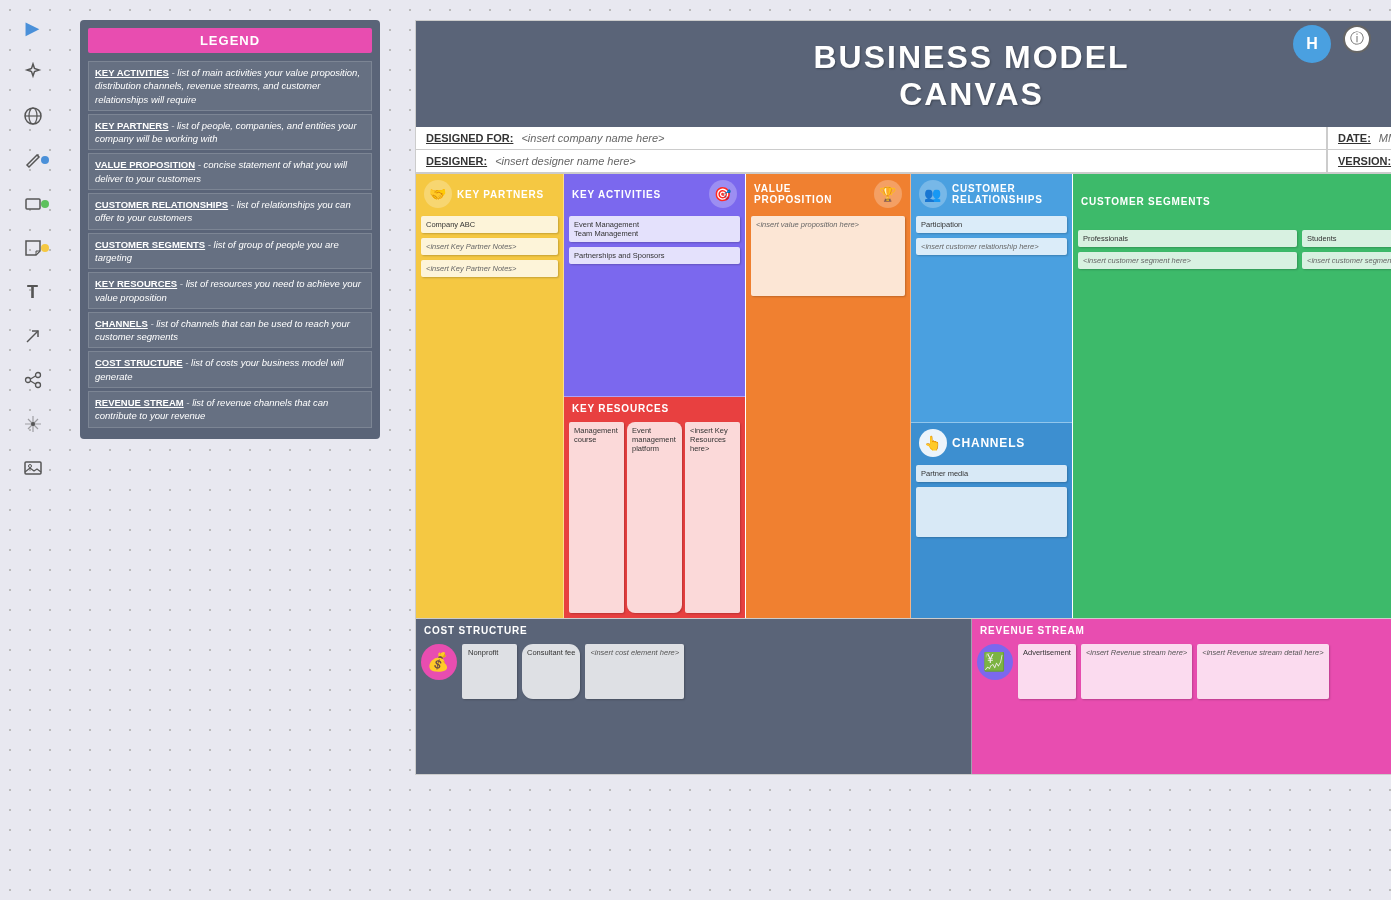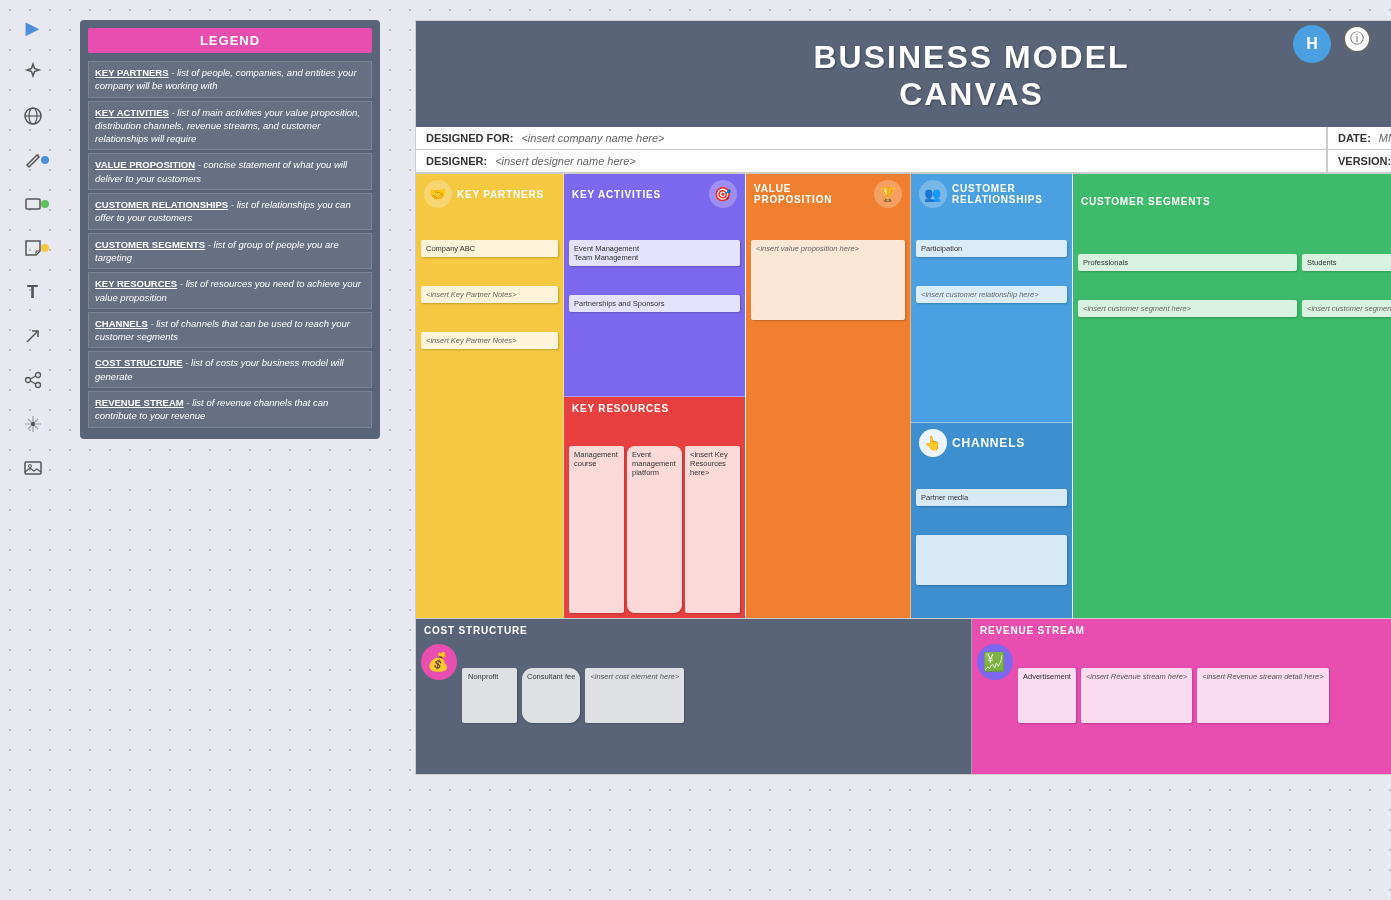--- a/index.html
+++ b/index.html
@@ -117,21 +117,21 @@
       border-bottom: 1px solid #ccc;
     }
     .meta-cell {
       display: flex;
       align-items: center;
       padding: 5px 10px;
       font-size: 11px;
       border-right: 1px solid #ccc;
     }
     .meta-cell:last-child { border-right: none; }
-    .meta-label { font-weight: bold; color: #333; margin-right: 8px; white-space: nowrap; }
+    .meta-label { font-weight: bold; color: #333; margin-right: 8px; white-space: nowrap; text-decoration: underline; }
     .meta-value { color: #666; font-style: italic; }
     .meta-left { flex: 1; }
     .meta-right { flex: 0 0 200px; }
 
     
     .bg-yellow { background: #f5c842; }
     .bg-purple { background: #7b68ee; }
     .bg-orange { background: #f08030; }
     .bg-blue { background: #4aa0e0; }
     .bg-green { background: #3dba6a; }
@@ -205,21 +205,20 @@
       overflow: hidden;
     }
     .note {
       background: rgba(255,255,255,0.8);
       border-radius: 2px;
       padding: 4px 5px;
       font-size: 7.5px;
       color: #333;
       box-shadow: 1px 1px 2px rgba(0,0,0,0.2);
       min-width: 55px;
-      margin-top: 24px;
     }
     .note.wide { width: 100%; }
     .note.half { width: calc(50% - 3px); }
 
     
     .icon-circle {
       width: 28px; height: 28px; border-radius: 50%;
       background: rgba(255,255,255,0.25);
       display: inline-flex; align-items: center; justify-content: center;
       font-size: 14px; flex-shrink: 0;
@@ -296,26 +295,26 @@
         <rect x="2" y="4" width="16" height="12" fill="none" stroke="#555" stroke-width="1.5" rx="1"></rect>
         <circle cx="7" cy="8" r="1.5" fill="none" stroke="#555" stroke-width="1"></circle>
         <path d="M2 14l5-4 4 3 3-2 4 3" fill="none" stroke="#555" stroke-width="1.2"></path>
       </svg>
   </div>
 </div>
 
 <div class="legend-panel">
   <div class="legend-title">LEGEND</div>
   <div class="legend-item">
+    <span class="key">KEY ACTIVITIES</span>
+    <span class="desc"> - list of main activities your value proposition, distribution channels, revenue streams, and customer relationships will require</span>
+  </div>
+  <div class="legend-item">
     <span class="key">KEY PARTNERS</span>
     <span class="desc"> - list of people, companies, and entities your company will be working with</span>
-  </div>
-  <div class="legend-item">
-    <span class="key">KEY ACTIVITIES</span>
-    <span class="desc"> - list of main activities your value proposition, distribution channels, revenue streams, and customer relationships will require</span>
   </div>
   <div class="legend-item">
     <span class="key">VALUE PROPOSITION</span>
     <span class="desc">- concise statement of what you will deliver to your customers</span>
   </div>
   <div class="legend-item">
     <span class="key">CUSTOMER RELATIONSHIPS</span>
     <span class="desc"> - list of relationships you can offer to your customers</span>
   </div>
   <div class="legend-item">

